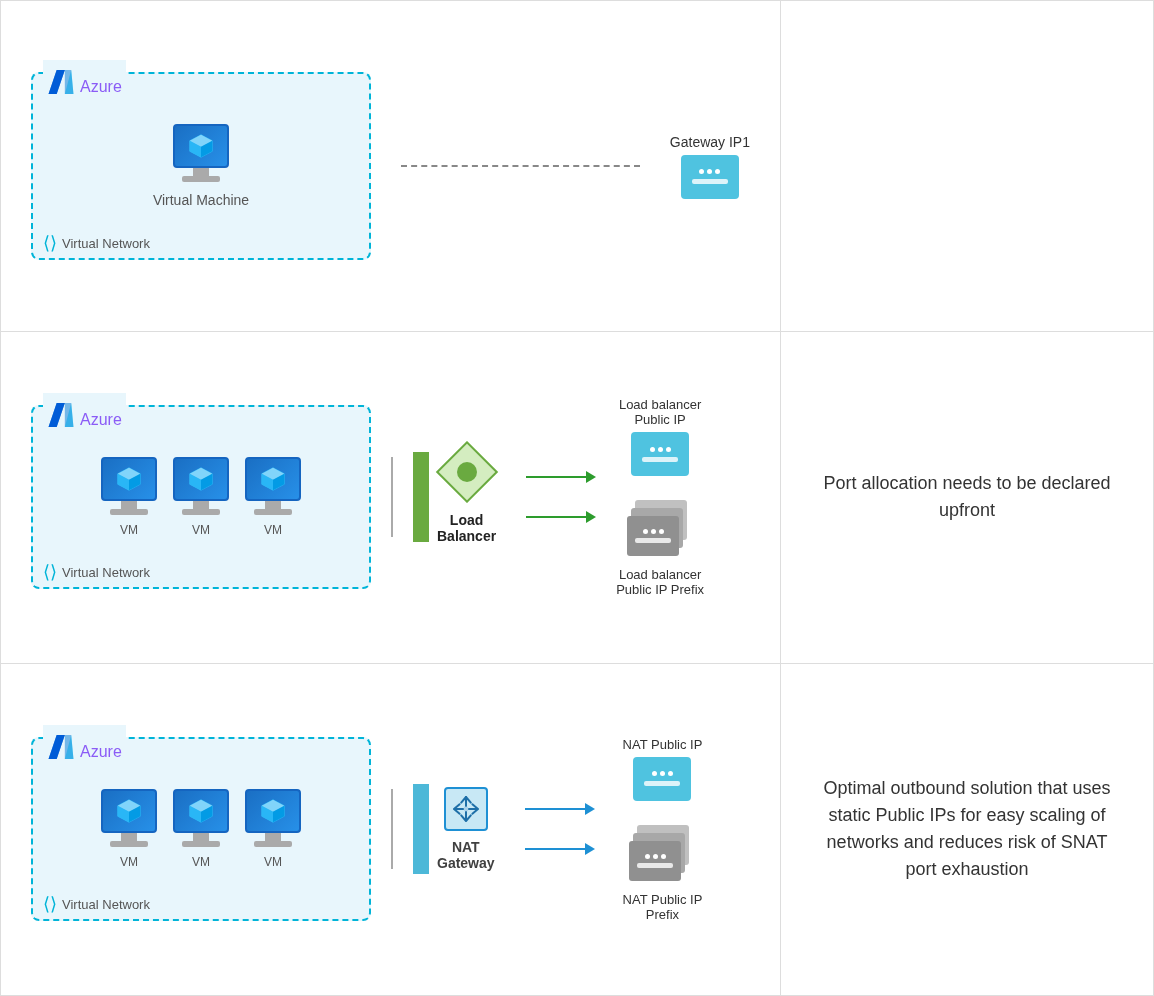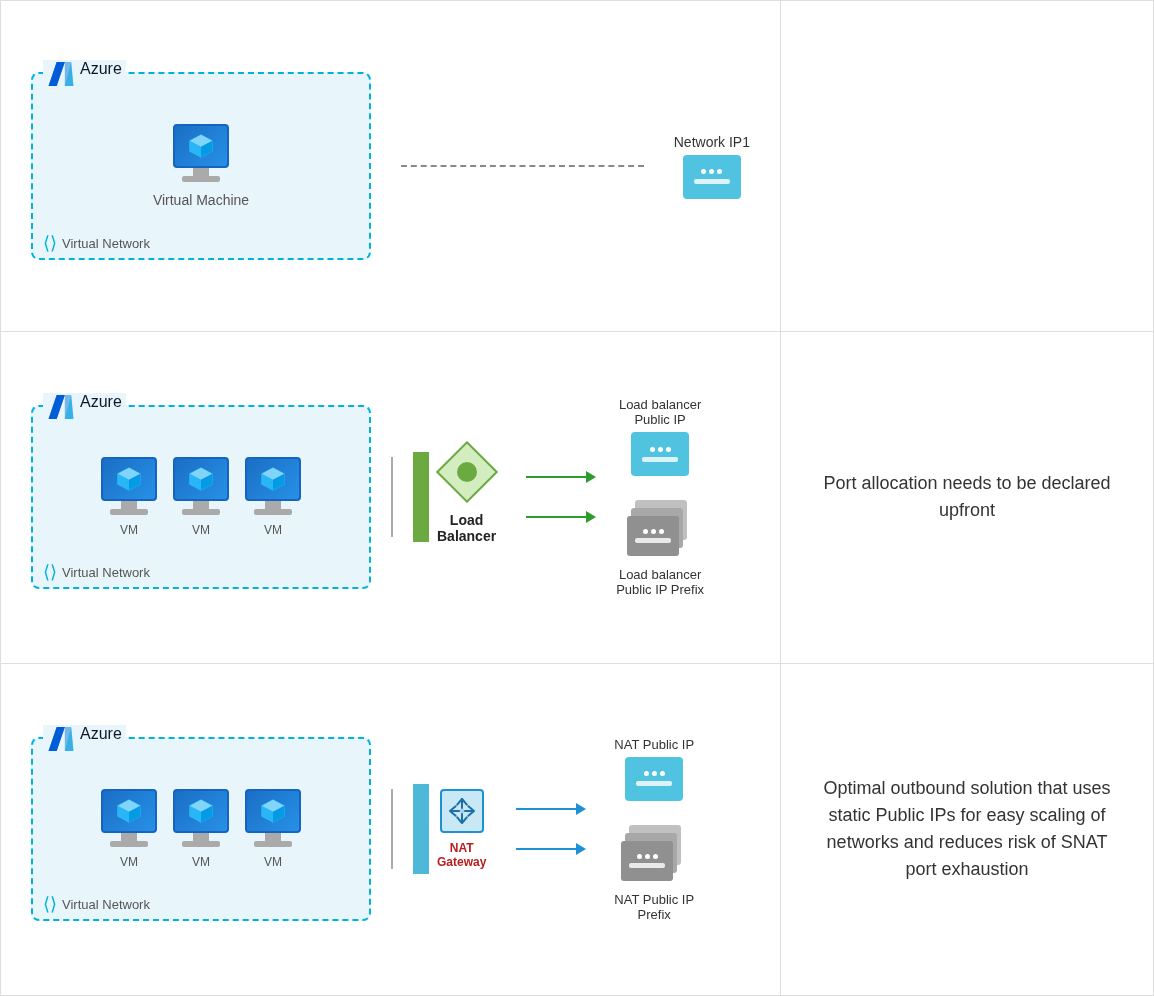--- a/index.html
+++ b/index.html
@@ -48,27 +48,27 @@
       border-radius: 8px;
       background: #e8f6fc;
       padding: 20px 20px 30px 20px;
       min-width: 320px;
     }
     .azure-label {
       position: absolute;
       top: -14px;
       left: 10px;
       display: flex;
-      align-items: flex-start;
+      align-items: flex-end;
       gap: 5px;
       font-size: 16px;
       font-weight: 400;
-      color: #0f172a;
+      color: #8b5cf6;
       background: #e8f6fc;
-      padding: 0 4px;
+      padding: 8px 4px;
     }
     .azure-logo {
       width: 28px;
       height: 28px;
     }
     .vnet-label {
       position: absolute;
       bottom: 4px;
       left: 10px;
       display: flex;
@@ -235,21 +235,21 @@
             <span class="vnet-icon">⟨⟩</span>
             <span style="font-size:13px;">Virtual Network</span>
           </div>
         </div>
 
         <div style="flex:1; display:flex; align-items:center;">
           <div class="dashed-line"></div>
         </div>
 
         <div class="ip-section">
-          <span style="font-size:14px; text-align:center; color:#333;">Network IP1</span>
+          <span style="font-size:14px; text-align:center; color:#333;">Gateway IP1</span>
           <div class="server-box blue" style="width:58px; height:44px; border-radius:4px; display:flex; flex-direction:column; align-items:center; justify-content:center; gap:5px;">
             <div class="server-dots">
               <div class="server-dot"></div>
               <div class="server-dot"></div>
               <div class="server-dot"></div>
             </div>
             <div class="server-line"></div>
           </div>
         </div>
       </div>
@@ -471,21 +471,21 @@
                 <path d="M20 5 L20 20 M20 5 L14 12 M20 5 L26 12" stroke="#1e6fa8" stroke-width="2.5" fill="none" stroke-linecap="round"></path>
 
                 <path d="M20 35 L20 20 M20 35 L14 28 M20 35 L26 28" stroke="#1e6fa8" stroke-width="2.5" fill="none" stroke-linecap="round"></path>
 
                 <path d="M5 20 L20 20 M5 20 L12 14 M5 20 L12 26" stroke="#1e6fa8" stroke-width="2.5" fill="none" stroke-linecap="round"></path>
 
                 <path d="M35 20 L20 20 M35 20 L28 14 M35 20 L28 26" stroke="#1e6fa8" stroke-width="2.5" fill="none" stroke-linecap="round"></path>
                 <circle cx="20" cy="20" r="3" fill="#a8d0e8"></circle>
               </svg>
             </div>
-            <span style="font-size:12px; font-weight:700; text-align:center; color:#b91c1c; margin-top:4px;">NAT<br>Gateway</span>
+            <span style="font-size:14px; font-weight:700; text-align:center; color:#404040; margin-top:4px;">NAT<br>Gateway</span>
           </div>
         </div>
 
         <div style="display:flex; flex-direction:column; gap:28px; margin-left:10px;">
 
           <div style="display:flex; align-items:center; gap:0;">
             <div style="width:60px; height:2px; background:#1e90d4;"></div>
             <div style="width:0;height:0;border-top:6px solid transparent;border-bottom:6px solid transparent;border-left:10px solid #1e90d4;"></div>
           </div>
 

